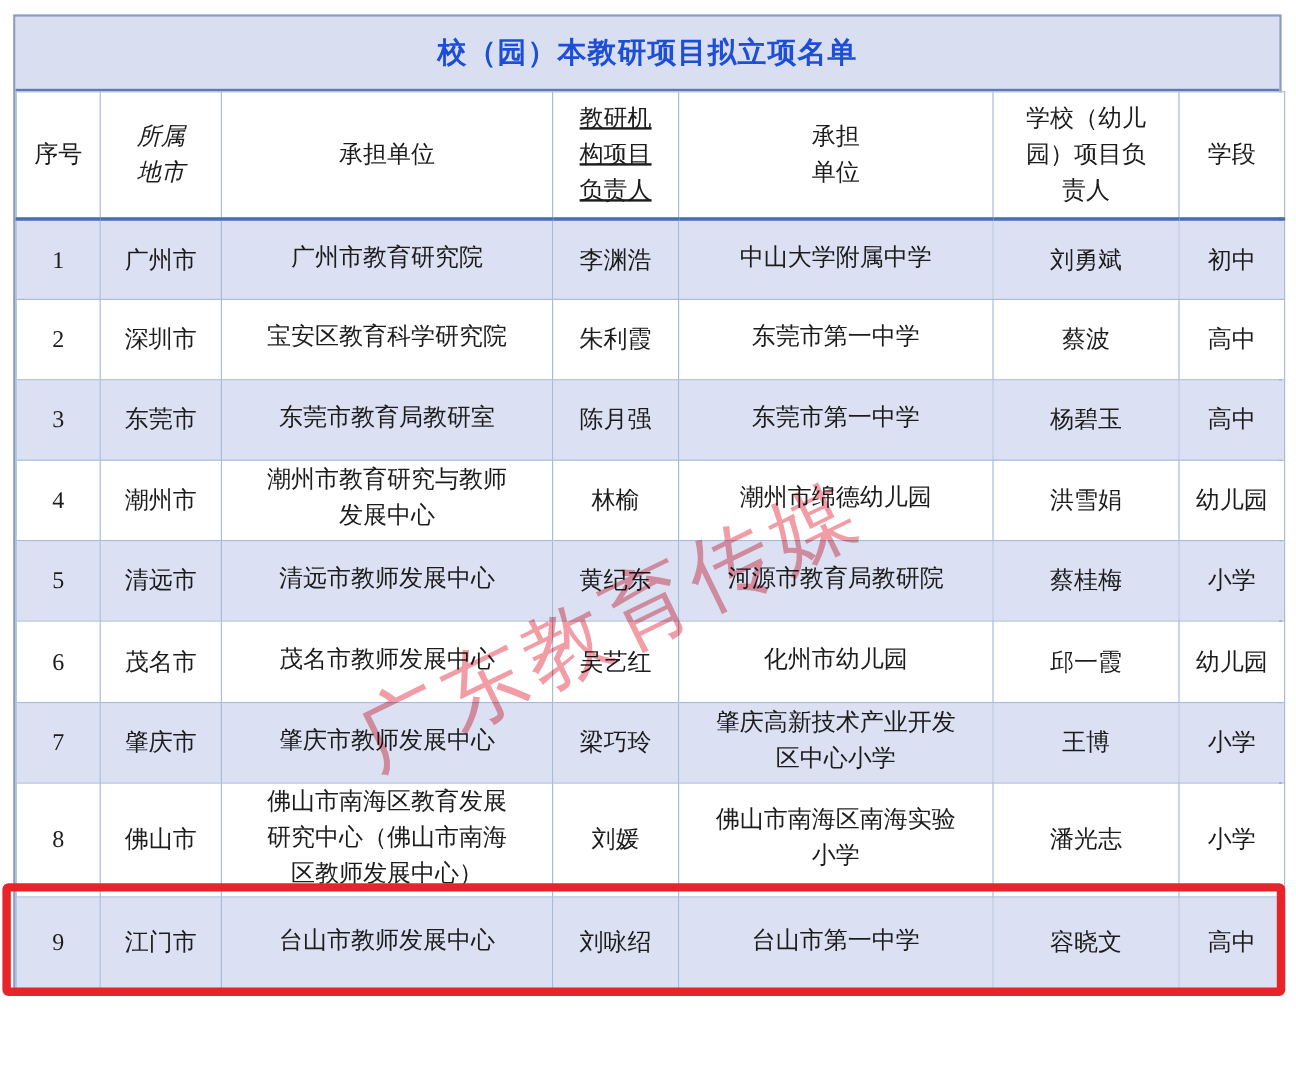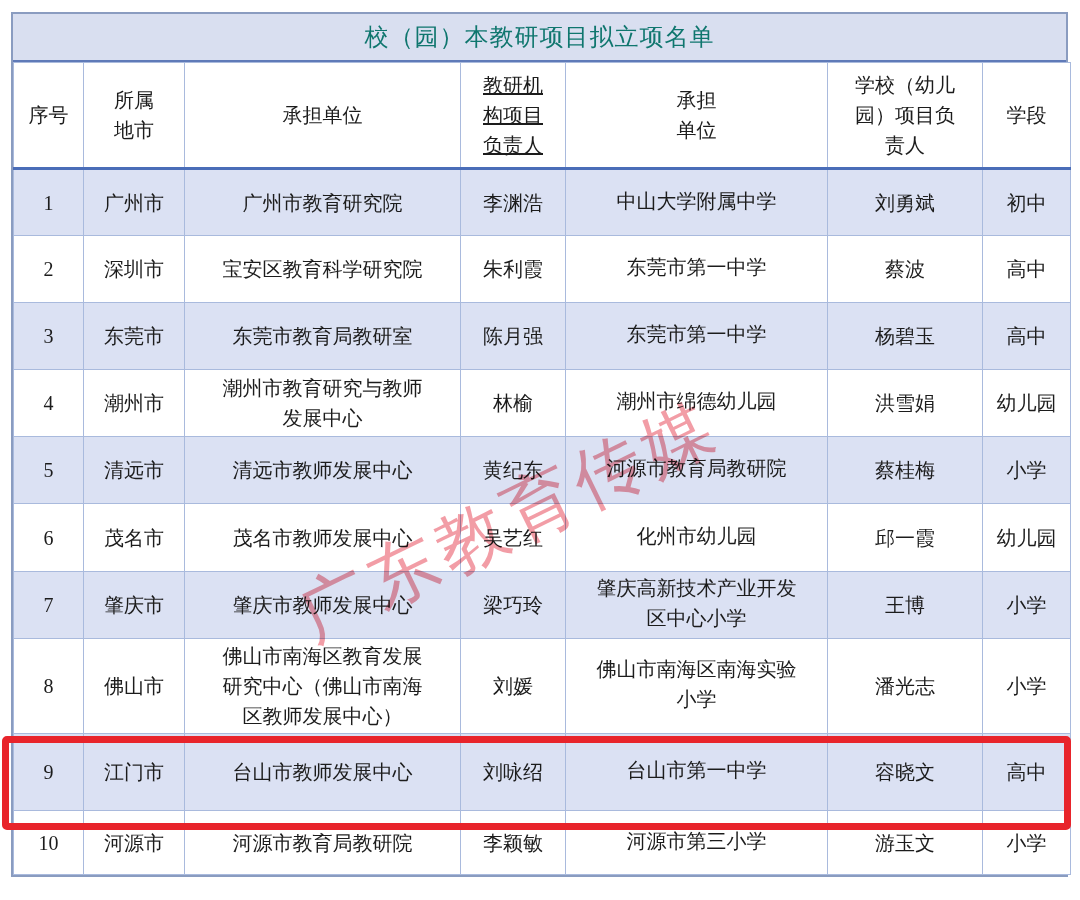--- a/index.html
+++ b/index.html
@@ -17,26 +17,26 @@
   }
   .table-wrapper {
     position: absolute;
     left: 11px; top: 12px;
     width: 1057px;
     border: 2px solid #8a9cc0;
     background: #ffffff;
     z-index: 1;
   }
   .title-bar {
-    height: 48px;
+    height: 62px;
     background: #d9dff0;
     border-bottom: 2px solid #5f7ab8;
     display: flex; align-items: center; justify-content: center;
-    font-size: 24px; font-weight: normal; letter-spacing: 1px;
-    color: #0f766e;
+    font-size: 24px; font-weight: bold; letter-spacing: 1px;
+    color: #1d4ed8;
   }
   table.main {
     width: 100%;
     border-collapse: collapse;
     table-layout: fixed;
   }
   th, td {
     border: 1px solid #a9badd;
     text-align: center;
     vertical-align: middle;
@@ -49,31 +49,31 @@
   col.c1 { width: 70px; }
   col.c2 { width: 101px; }
   col.c3 { width: 276px; }
   col.c4 { width: 105px; }
   col.c5 { width: 262px; }
   col.c6 { width: 155px; }
   col.c7 { width: 88px; }
   thead tr { height: 106px; }
   thead th { border-bottom: 3px solid #4a6db8; background: #ffffff; }
   th .th-inner { display: inline-block; }
-  th:nth-child(2) .th-inner { max-width: 46px; }
+  th:nth-child(2) .th-inner { max-width: 46px; font-style: italic; }
   th:nth-child(4) .th-inner { max-width: 66px; text-decoration: underline; }
   th:nth-child(5) .th-inner { max-width: 46px; text-align: center; }
   th:nth-child(6) .th-inner { max-width: 106px; }
   tbody tr { height: 67px; background: #ffffff; }
   tbody tr:nth-child(odd) { background: #dbe1f3; }
   tbody tr:nth-child(6)  { height: 68px; }
   tbody tr:nth-child(8)  { height: 92px; }
   tbody tr:nth-child(9)  { height: 77px; }
   tbody tr:nth-child(10) { height: 64px; }
-  td:nth-child(3) { padding: 2px 30px; }
+  td:nth-child(3) { padding: 2px 30px; font-family: Liberation Mono, monospace; }
   td:nth-child(5) { padding: 2px 28px; font-family: Liberation Mono, monospace; }
   .watermark {
     position: absolute;
     left: 276px; top: 472px;
     width: 470px; height: 76px;
     font-size: 70px; letter-spacing: 6px;
     white-space: nowrap;
     color: rgba(231, 77, 92, 0.55);
     transform: rotate(-26deg);
     transform-origin: center center;
@@ -206,29 +206,20 @@
   <tr>
     <td>9</td>
     <td>江门市</td>
     <td>台山市教师发展中心</td>
     <td>刘咏绍</td>
     <td>台山市第一中学</td>
     <td>容晓文</td>
     <td>高中</td>
   </tr>
 
-  <tr>
-    <td>10</td>
-    <td>河源市</td>
-    <td>河源市教育局教研院</td>
-    <td>李颖敏</td>
-    <td>河源市第三小学</td>
-    <td>游玉文</td>
-    <td>小学</td>
-  </tr>
 </tbody>
     </table>
   </div>
 
   <div class="watermark">广东教育传媒</div>
 
   <div class="highlight-box"></div>
 
 </div>
 

